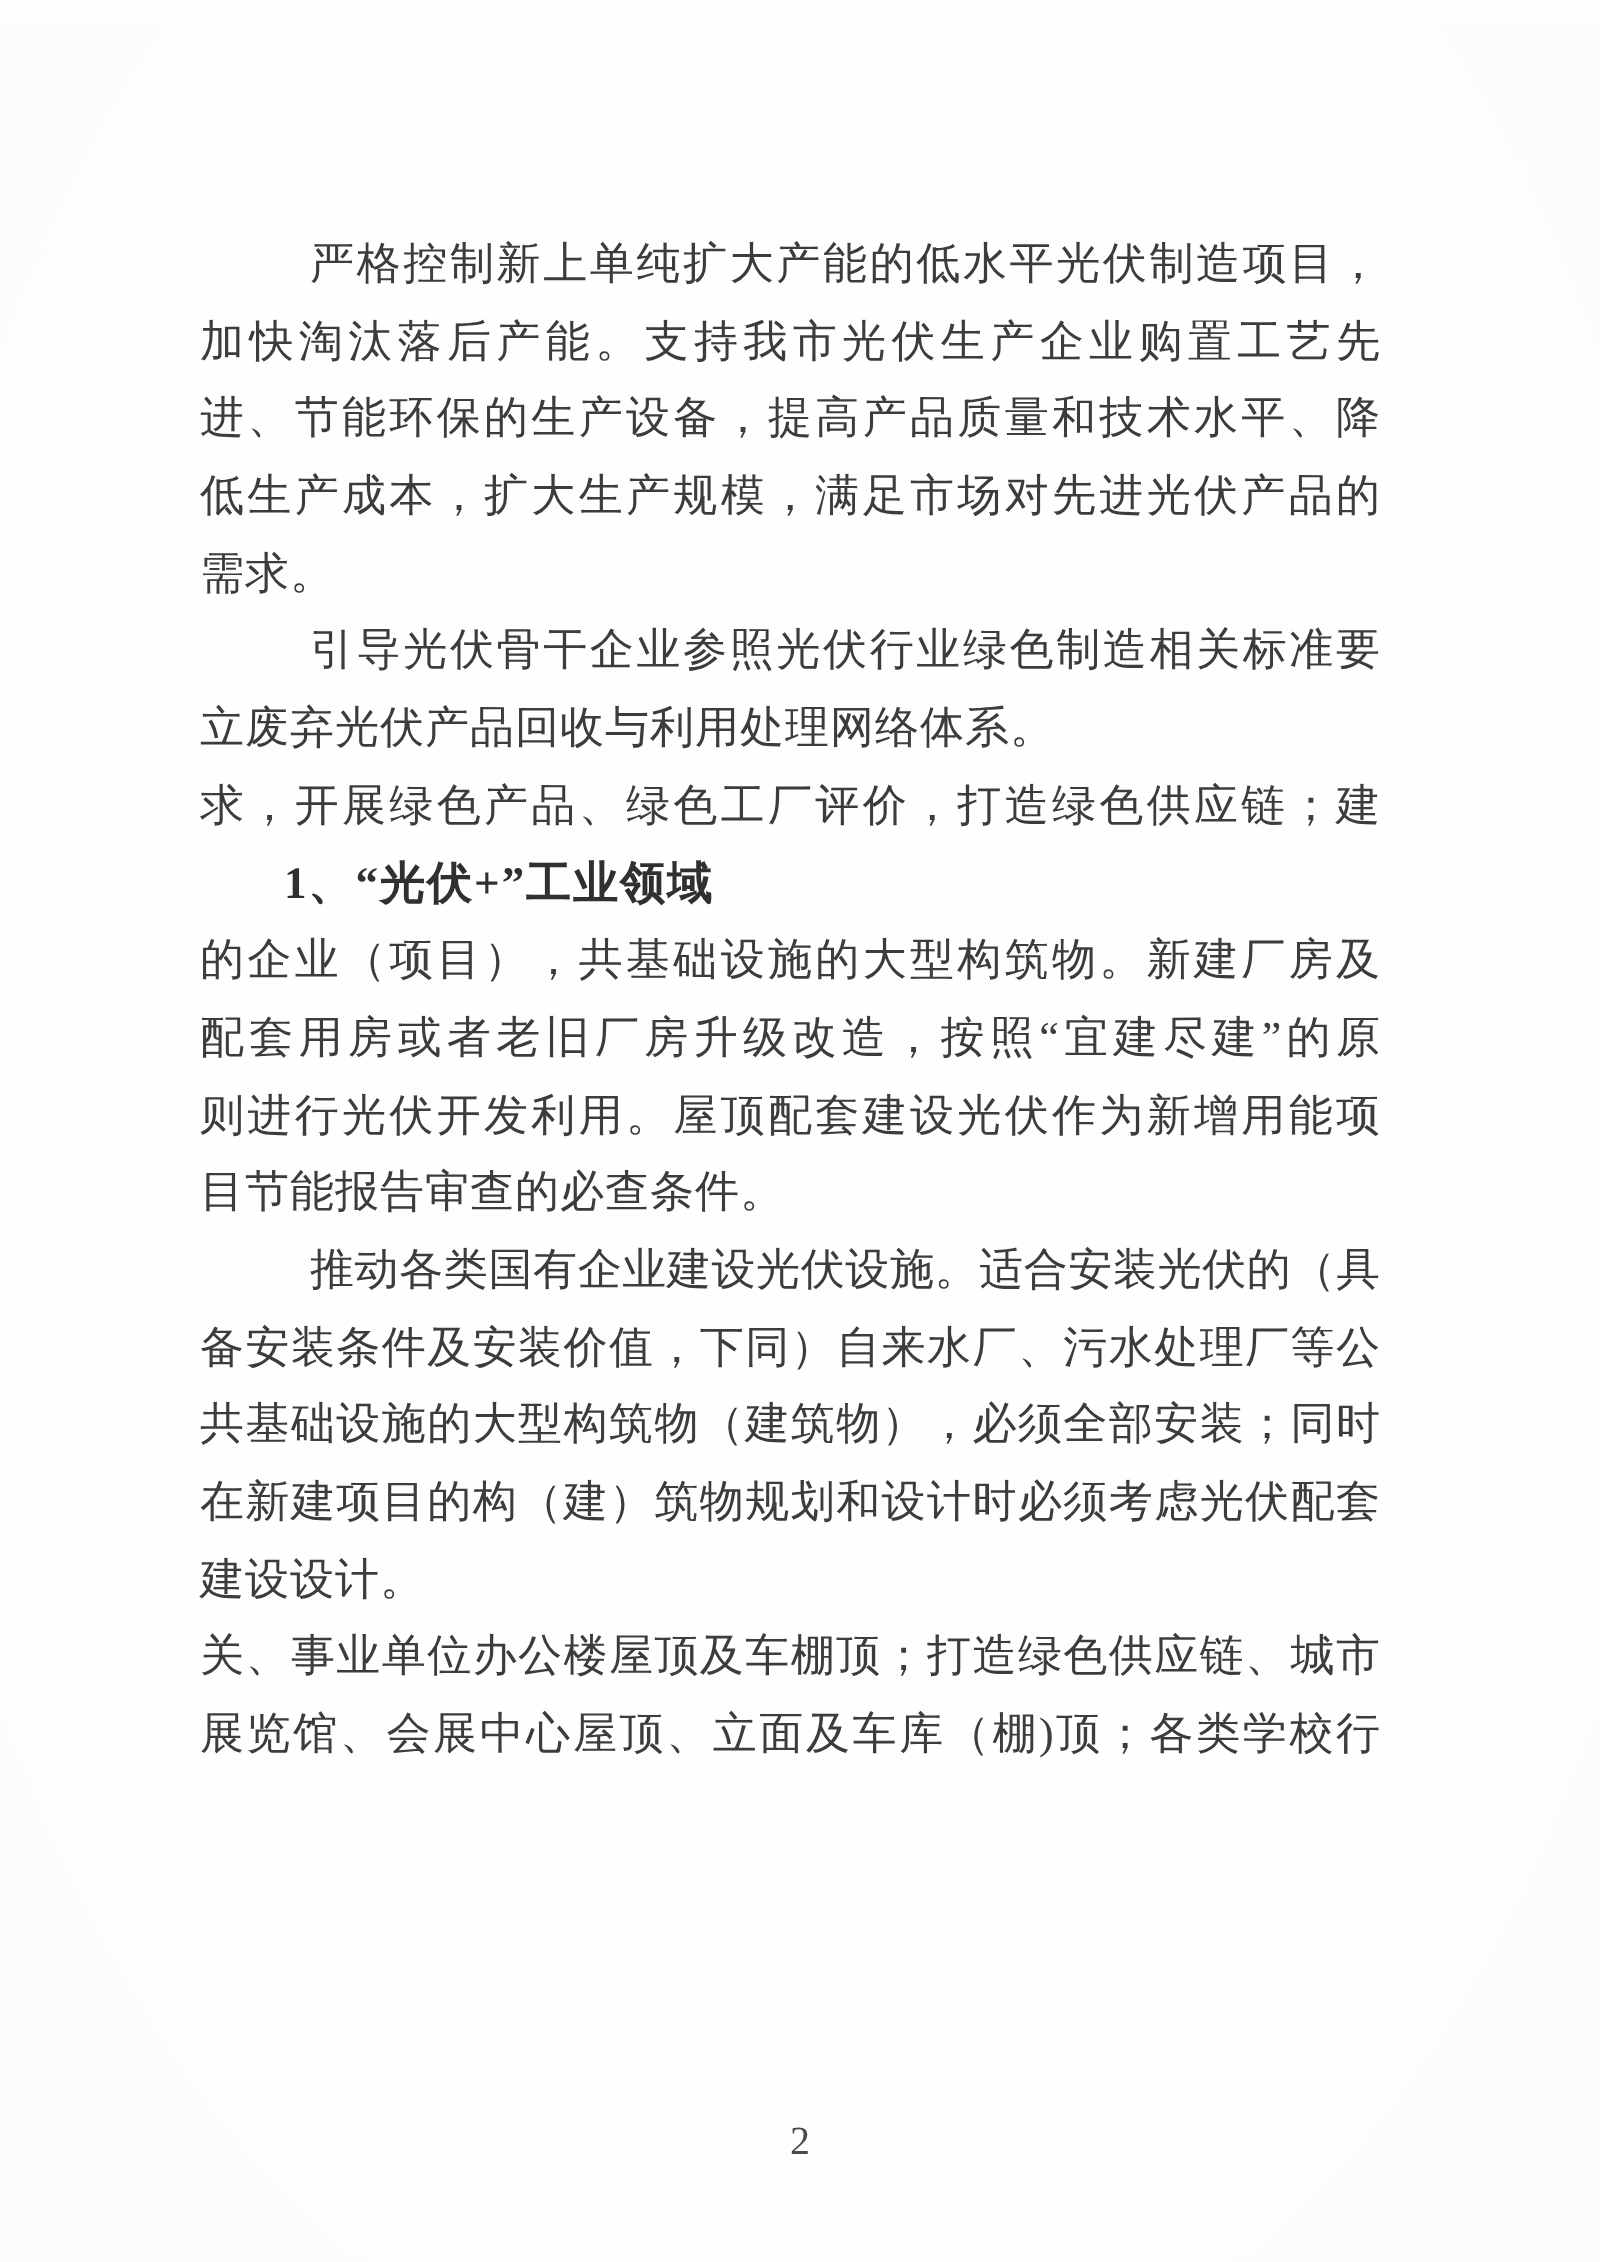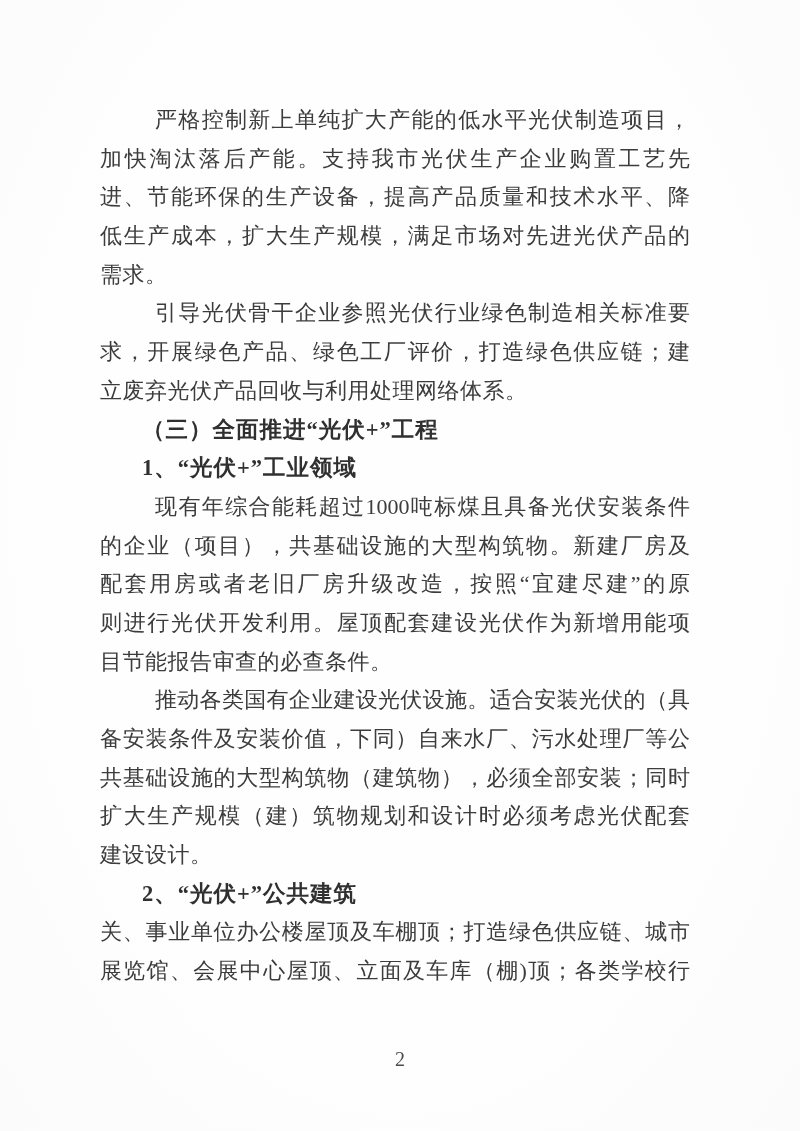--- a/index.html
+++ b/index.html
@@ -12,20 +12,21 @@
     position: relative;
     background: #fdfdfd;
     overflow: hidden;
     font-family: "Liberation Serif", "DejaVu Serif", serif;
   }
   .page {
     position: absolute;
     inset: 0;
     background:
       radial-gradient(ellipse at 50% 45%, #fefefe 60%, #fbfbfb 100%);
+    margin-top: 12px;
   }
   .text-block {
     position: absolute;
     left: 100px;
     top: 101px;
     width: 590px;
   }
   .line {
     height: 38.7px;
     line-height: 38.7px;
@@ -66,32 +67,29 @@
 <body>
 
 <div class="page">
   <div class="text-block">
       <div class="line indent just">严格控制新上单纯扩大产能的低水平光伏制造项目，</div>
       <div class="line just">加快淘汰落后产能。支持我市光伏生产企业购置工艺先</div>
       <div class="line just">进、节能环保的生产设备，提高产品质量和技术水平、降</div>
       <div class="line just">低生产成本，扩大生产规模，满足市场对先进光伏产品的</div>
       <div class="line">需求。</div>
       <div class="line indent just">引导光伏骨干企业参照光伏行业绿色制造相关标准要</div>
+      <div class="line">立废弃光伏产品回收与利用处理网络体系。</div>
       <div class="line just">求，开展绿色产品、绿色工厂评价，打造绿色供应链；建</div>
-      <div class="line">立废弃光伏产品回收与利用处理网络体系。</div>
-      <div class="line heading">（三）全面推进“光伏+”工程</div>
       <div class="line heading">1、“光伏+”工业领域</div>
-      <div class="line indent just">现有年综合能耗超过1000吨标煤且具备光伏安装条件</div>
       <div class="line just">的企业（项目），共基础设施的大型构筑物。新建厂房及</div>
       <div class="line just">配套用房或者老旧厂房升级改造，按照“宜建尽建”的原</div>
       <div class="line just">则进行光伏开发利用。屋顶配套建设光伏作为新增用能项</div>
       <div class="line">目节能报告审查的必查条件。</div>
       <div class="line indent just">推动各类国有企业建设光伏设施。适合安装光伏的（具</div>
       <div class="line just">备安装条件及安装价值，下同）自来水厂、污水处理厂等公</div>
       <div class="line just">共基础设施的大型构筑物（建筑物），必须全部安装；同时</div>
-      <div class="line just">扩大生产规模（建）筑物规划和设计时必须考虑光伏配套</div>
+      <div class="line just">在新建项目的构（建）筑物规划和设计时必须考虑光伏配套</div>
       <div class="line">建设设计。</div>
-      <div class="line heading">2、“光伏+”公共建筑</div>
       <div class="line just">关、事业单位办公楼屋顶及车棚顶；打造绿色供应链、城市</div>
       <div class="line just">展览馆、会展中心屋顶、立面及车库（棚)顶；各类学校行</div>
     </div>
   <div class="footer">2</div>
 </div>
 
 </body></html>

